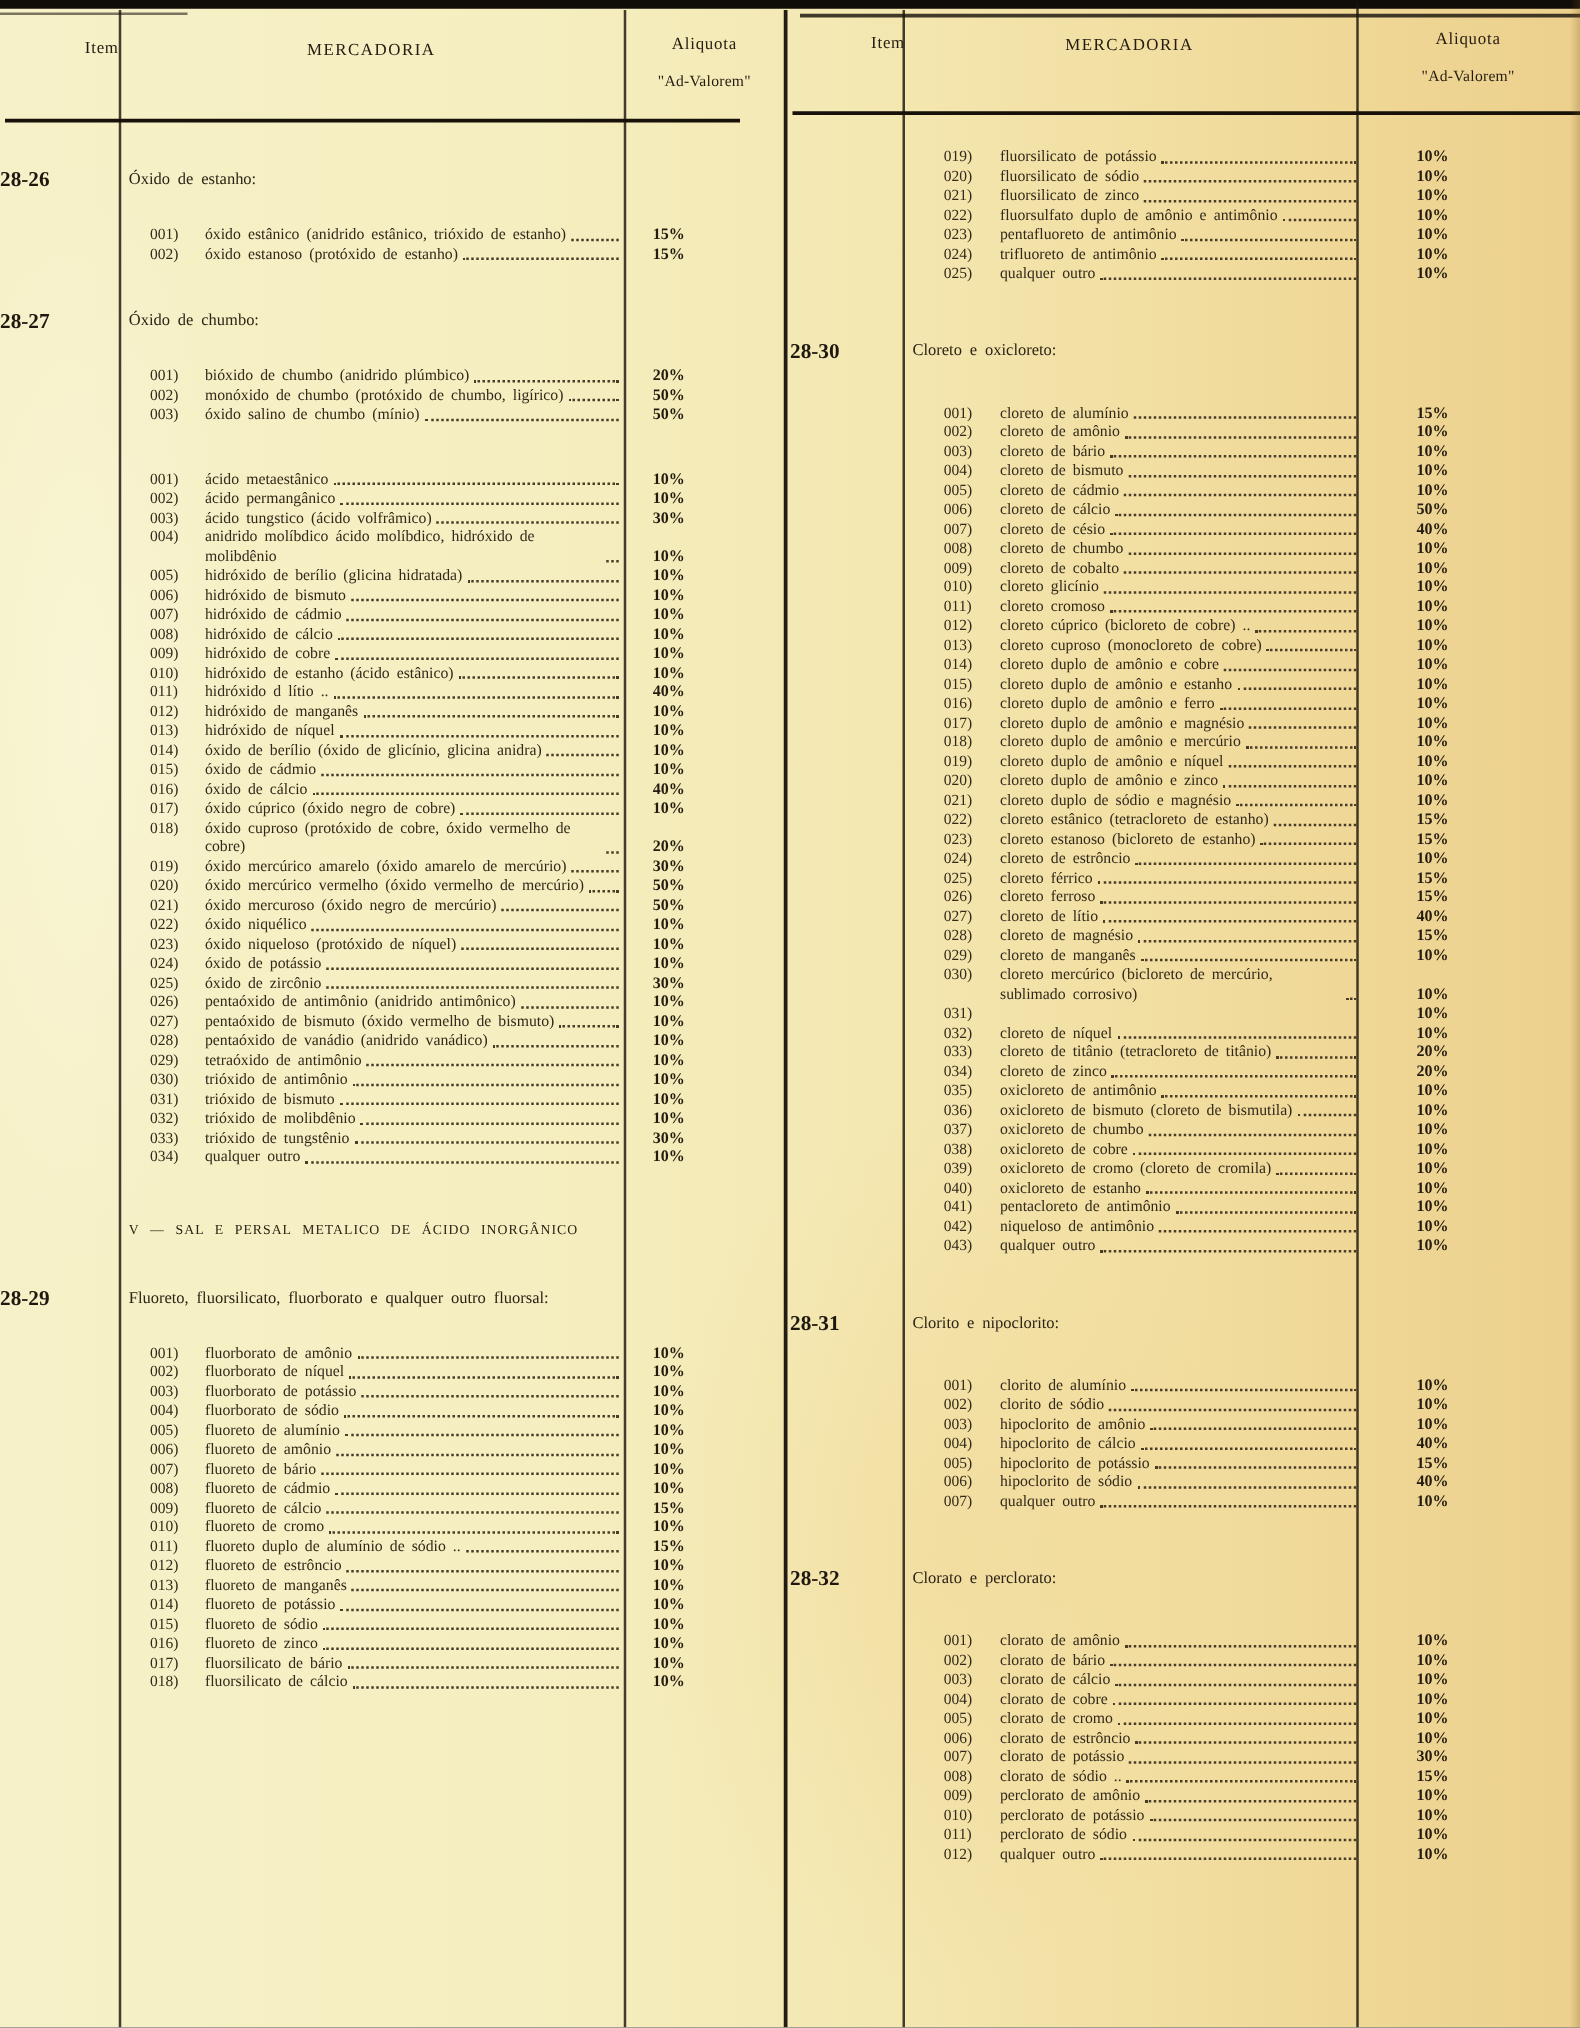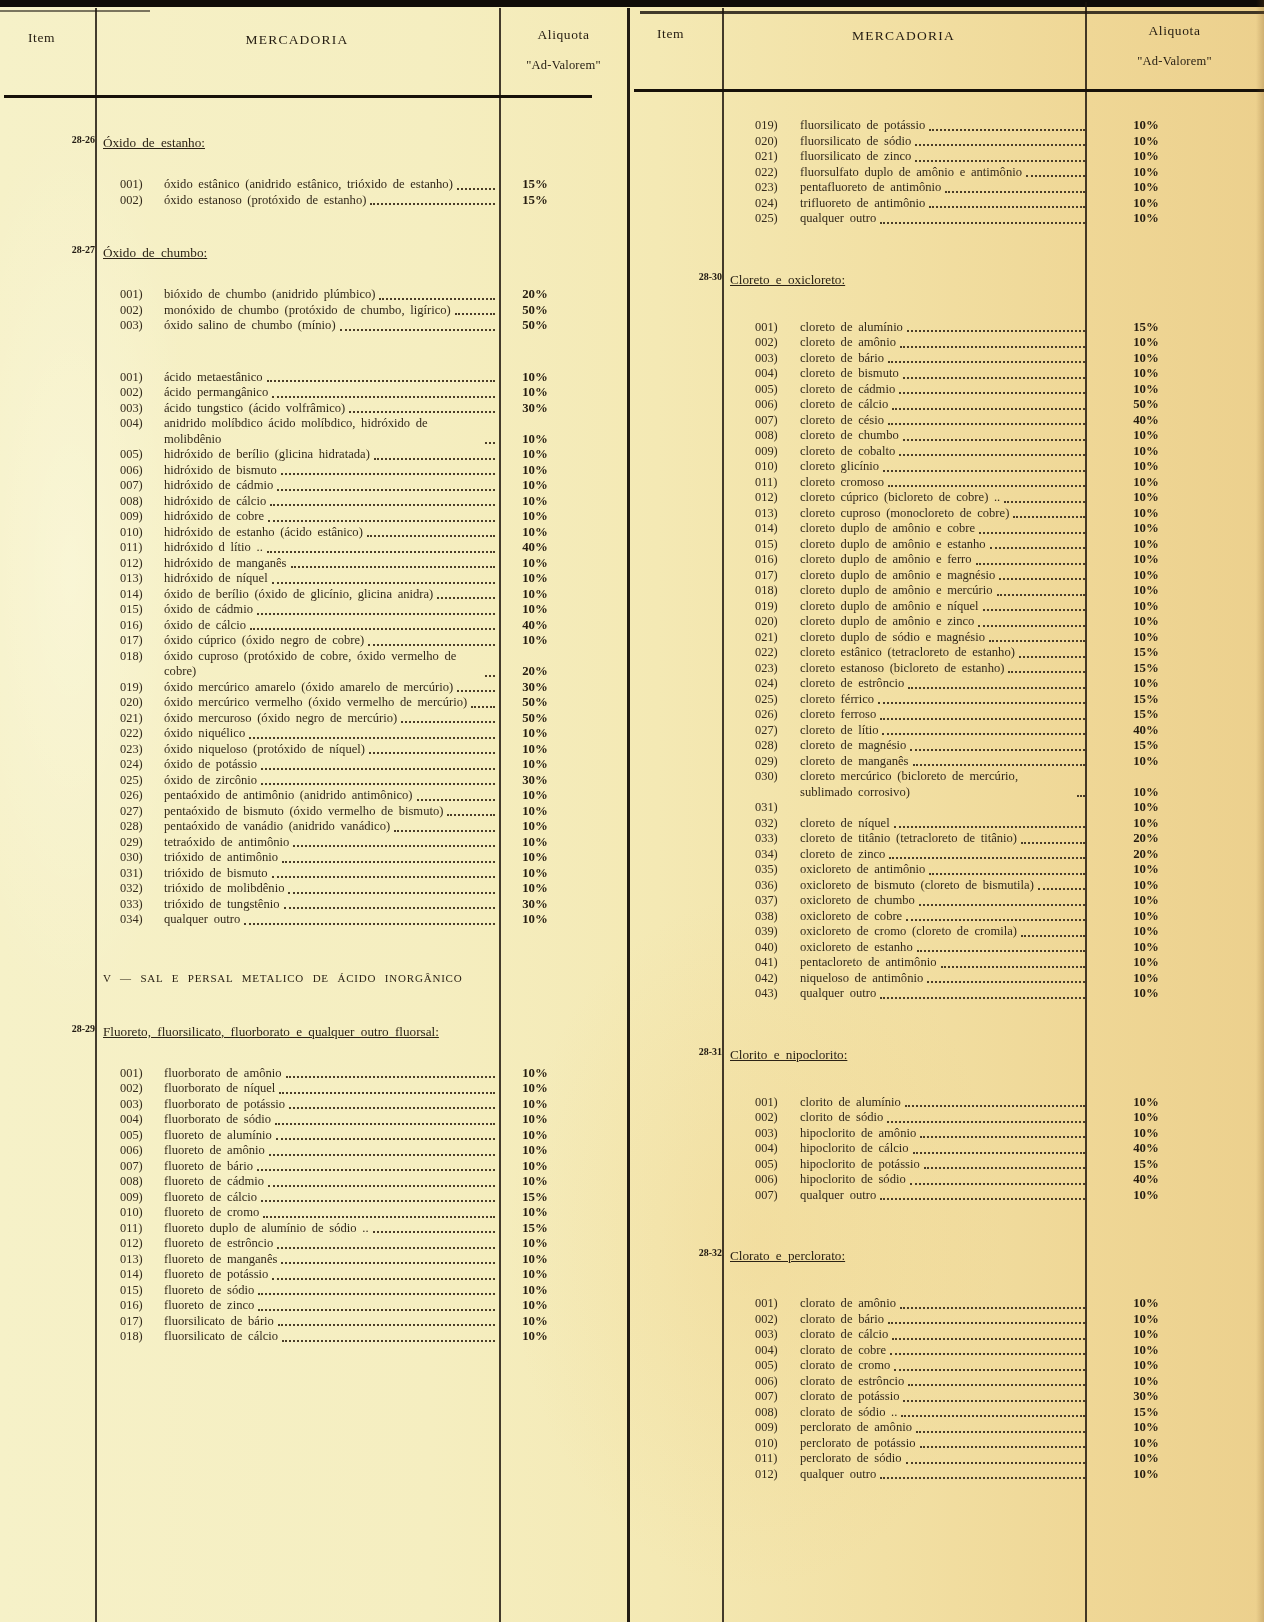--- a/index.html
+++ b/index.html
@@ -26,37 +26,37 @@
   .v-l2{left:499px;}
   .v-div{left:627px;width:3px;background:rgba(15,10,6,.92);}
   .v-r1{left:722px;}
   .v-r2{left:1085px;top:2px;}
   
   .hrule{position:absolute;height:3px;background:#171109;}
   .hr-l{left:4px;top:95px;width:588px;}
   .hr-r{left:634px;top:89px;width:630px;}
   
   .hcell{position:absolute;font-size:13.5px;letter-spacing:.6px;color:#241c11;}
-  .h-item{width:95px;text-align:left;top:30px;padding-left:28px;}
+  .h-item{width:95px;text-align:right;top:30px;}
   .h-merc{text-align:center;top:32px;letter-spacing:1.2px;}
   .h-ali{text-align:center;line-height:30px;top:20px;}
   .h-ali .q2{font-size:12.5px;letter-spacing:.2px;}
   
   .body{position:absolute;}
   .body.col0{left:0;top:98px;width:628px;}
   .body.col1{left:632px;top:92px;width:632px;}
   .section{margin-top:36px;}
   .col1 .section{margin-top:44px;}
   .section.cont{margin-top:0;}
   .sec-head{display:grid;}
   .col0 .sec-head{grid-template-columns:95px 1fr;}
   .col1 .sec-head{grid-template-columns:90px 1fr;}
-  .scode{font-weight:700;font-size:10px;text-align:right;color:#1f1810;}
+  .scode{font-weight:700;font-size:17px;text-align:left;color:#1f1810;}
   .stitle{max-width:404px;font-size:13.2px;line-height:17px;padding-left:34px;text-indent:-26px;
-    word-spacing:3px;color:#2c2316;text-decoration:underline;}
+    word-spacing:3px;color:#2c2316;}
   .gheading{max-width:404px;font-size:11px;line-height:17px;padding-left:34px;text-indent:-26px;
     letter-spacing:.8px;word-spacing:5px;color:#2c2316;}
   .gwrap{display:grid;margin-top:42px;}
   .col0 .gwrap{grid-template-columns:95px 1fr;}
   .entries{margin-top:26px;}
   .col1 .entries{margin-top:32px;}
   .entry{display:grid;align-items:start;min-height:15.5px;}
   .col0 .entry{grid-template-columns:120px 44px minmax(0,1fr) 133px;}
   .col1 .entry{grid-template-columns:123px 45px minmax(0,1fr) 179px;}
   .enum{grid-column:2;font-size:12.4px;line-height:15.5px;color:#33291b;}

